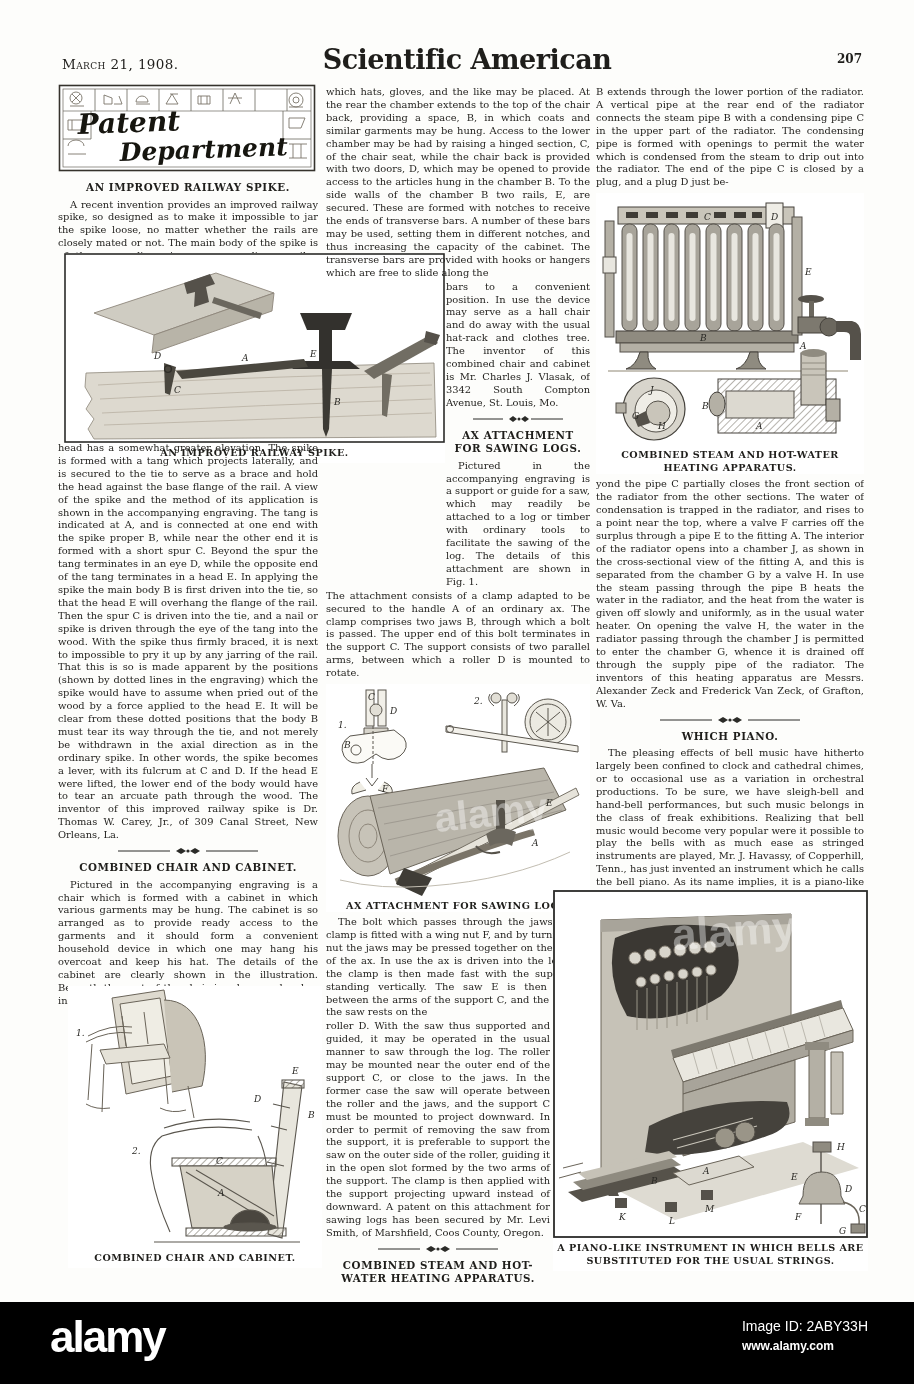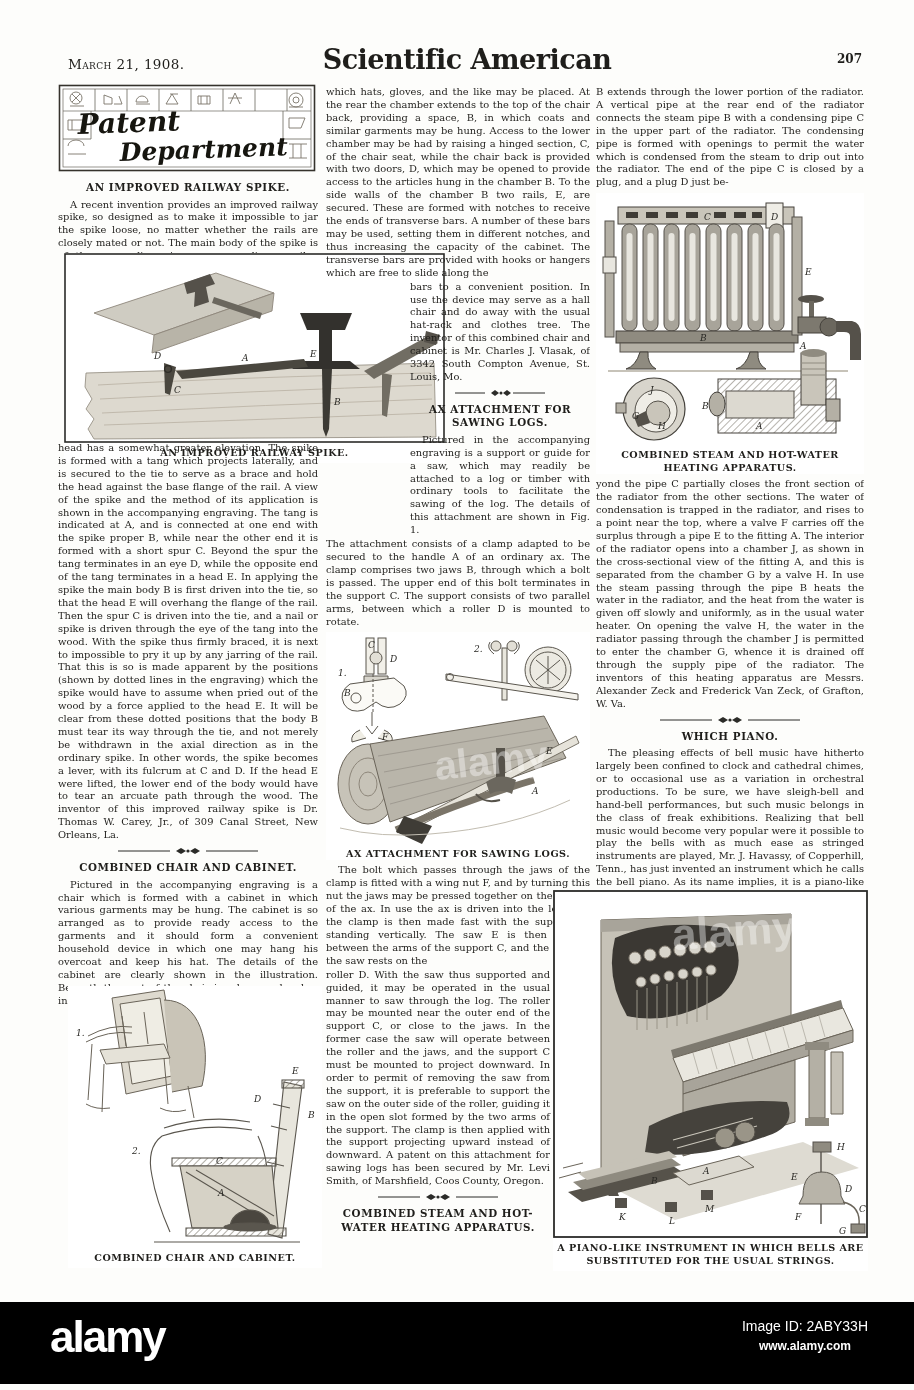--- a/index.html
+++ b/index.html
@@ -1,48 +1,48 @@
 <!DOCTYPE html>
 <html><head>
 <meta charset="utf-8">
 <style>
   html,body{margin:0;padding:0;}
   .page{position:relative;width:914px;height:1390px;background:#fdfdfb;overflow:hidden;
         font-family:"DejaVu Serif","Liberation Serif",serif;color:#1f1e1b;}
   
-  .hdr-date{position:absolute;left:68px;top:56px;font-variant:small-caps;font-size:13.5px;letter-spacing:.4px;}
+  .hdr-date{position:absolute;left:62px;top:56px;font-variant:small-caps;font-size:13.5px;letter-spacing:.4px;}
   .hdr-title{position:absolute;left:0;top:44px;width:914px;text-align:center;font-size:27px;font-weight:bold;letter-spacing:-.5px;margin:0;padding-left:10px;}
   .hdr-page{position:absolute;right:52px;top:52px;font-size:12px;font-weight:bold;}
   
   .col{position:absolute;overflow:hidden;text-align:justify;font-size:9.9px;line-height:12.9px;}
   .col1a{left:58px;top:176px;width:260px;height:78px;}
   .col1b{left:58px;top:442px;width:260px;height:820px;}
   .col2{left:326px;top:86px;width:264px;height:1214px;}
   .col3{left:596px;top:86px;width:268px;height:802px;}
   .p{margin:0 0 1px 0;text-indent:12px;}
   .p.noind{text-indent:0;}
   .h{font-size:10.3px;font-weight:bold;text-align:center;letter-spacing:.6px;line-height:13.5px;margin:5px 8px 4px 8px;text-indent:0;}
   .cap{font-size:9.6px;font-weight:bold;text-align:center;letter-spacing:.5px;line-height:13px;margin:3px 0 4px 0;}
-  .indL{margin-left:84px;}
+  .indL{margin-left:120px;}
   .indR{margin-right:40px;}
   .divider{display:block;margin:4px auto 3px auto;}
   
   figure{margin:0;padding:0;}
   .fig-abs{position:absolute;background:#fff;}
   .spike-fig{left:64px;top:253px;width:381px;}
   .chair-fig{left:68px;top:986px;width:254px;}
   .piano-fig{left:553px;top:890px;width:315px;}
   .fig-flow{margin:4px 0 2px 0;background:#fff;}
   svg{display:block;}
   .banner{position:absolute;left:58px;top:84px;width:258px;height:88px;}
   
   .abar{position:absolute;left:0;top:1302px;width:914px;height:82px;background:#000;}
   .abar .logo{position:absolute;left:50px;top:10px;color:#fff;font-family:"Liberation Sans",sans-serif;
        font-weight:bold;font-size:44px;letter-spacing:-2px;}
-  .abar .meta{position:absolute;right:46px;top:16px;text-align:center;color:#fff;font-family:"Liberation Sans",sans-serif;}
+  .abar .meta{position:absolute;right:46px;top:16px;text-align:left;color:#fff;font-family:"Liberation Sans",sans-serif;}
   .abar .meta .id{font-size:14px;margin-bottom:5px;}
   .abar .meta .url{font-size:12px;font-weight:bold;}
   .wm{opacity:.4;fill:#fff;font-family:"Liberation Sans",sans-serif;font-weight:bold;}
   .lbl{font-style:italic;font-size:9px;fill:#2a2925;font-family:"DejaVu Serif",serif;}
 </style>
 </head>
 <body>
 
 <div class="page">
 

